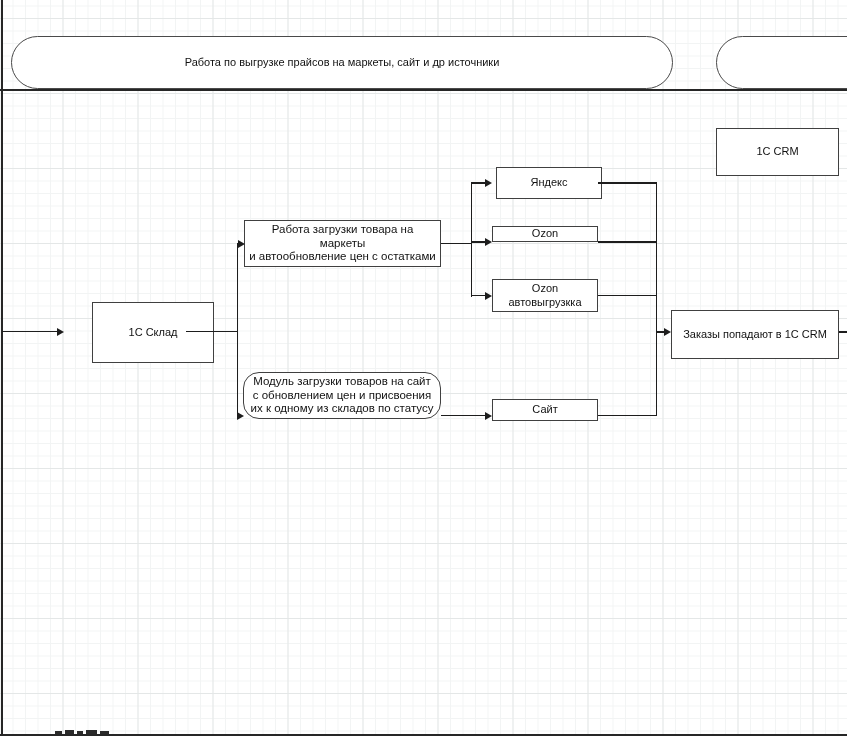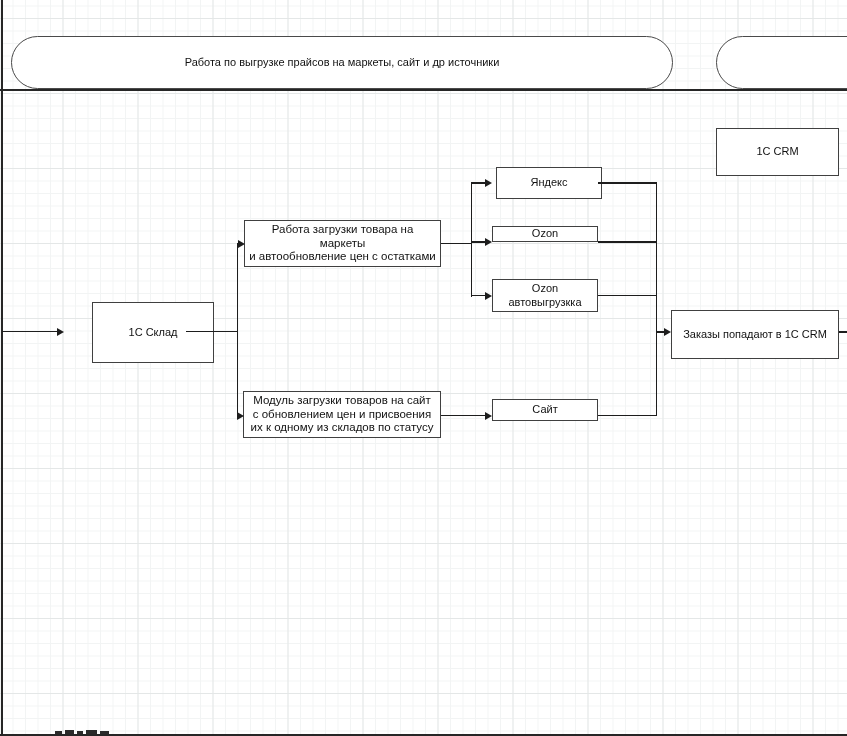--- a/index.html
+++ b/index.html
@@ -31,21 +31,21 @@
 
   
   #st1{left:11px;top:36px;width:662px;height:53px;}
   #st2{left:716px;top:36px;width:220px;height:53px;}
   #crm{left:693px;top:128px;width:123px;height:48px;margin-left:23px;}
   #sklad{left:64px;top:302px;width:122px;height:61px;margin-left:28px;}
   #mod1{left:244px;top:220px;width:197px;height:47px;font-size:11.5px;}
   #yandex{left:496px;top:167px;width:106px;height:32px;}
   #ozon{left:492px;top:226px;width:106px;height:16px;}
   #avito{left:492px;top:279px;width:106px;height:33px;}
-  #mod2{left:243px;top:391px;width:198px;height:47px;font-size:11.5px;}
+  #mod2{left:243px;top:372px;width:198px;height:47px;font-size:11.5px;border-radius:16px;}
   #site{left:492px;top:399px;width:106px;height:22px;}
   #orders{left:671px;top:310px;width:168px;height:49px;}
 
   
   #ln-left{left:1px;top:0;width:2px;height:736px;}
   #ln-top{left:0;top:88.5px;width:847px;height:2px;}
   #ln-bottom{left:0;top:733.5px;width:847px;height:2px;}
 
   
   #e-in-sklad{left:2px;top:330.5px;width:55px;}

